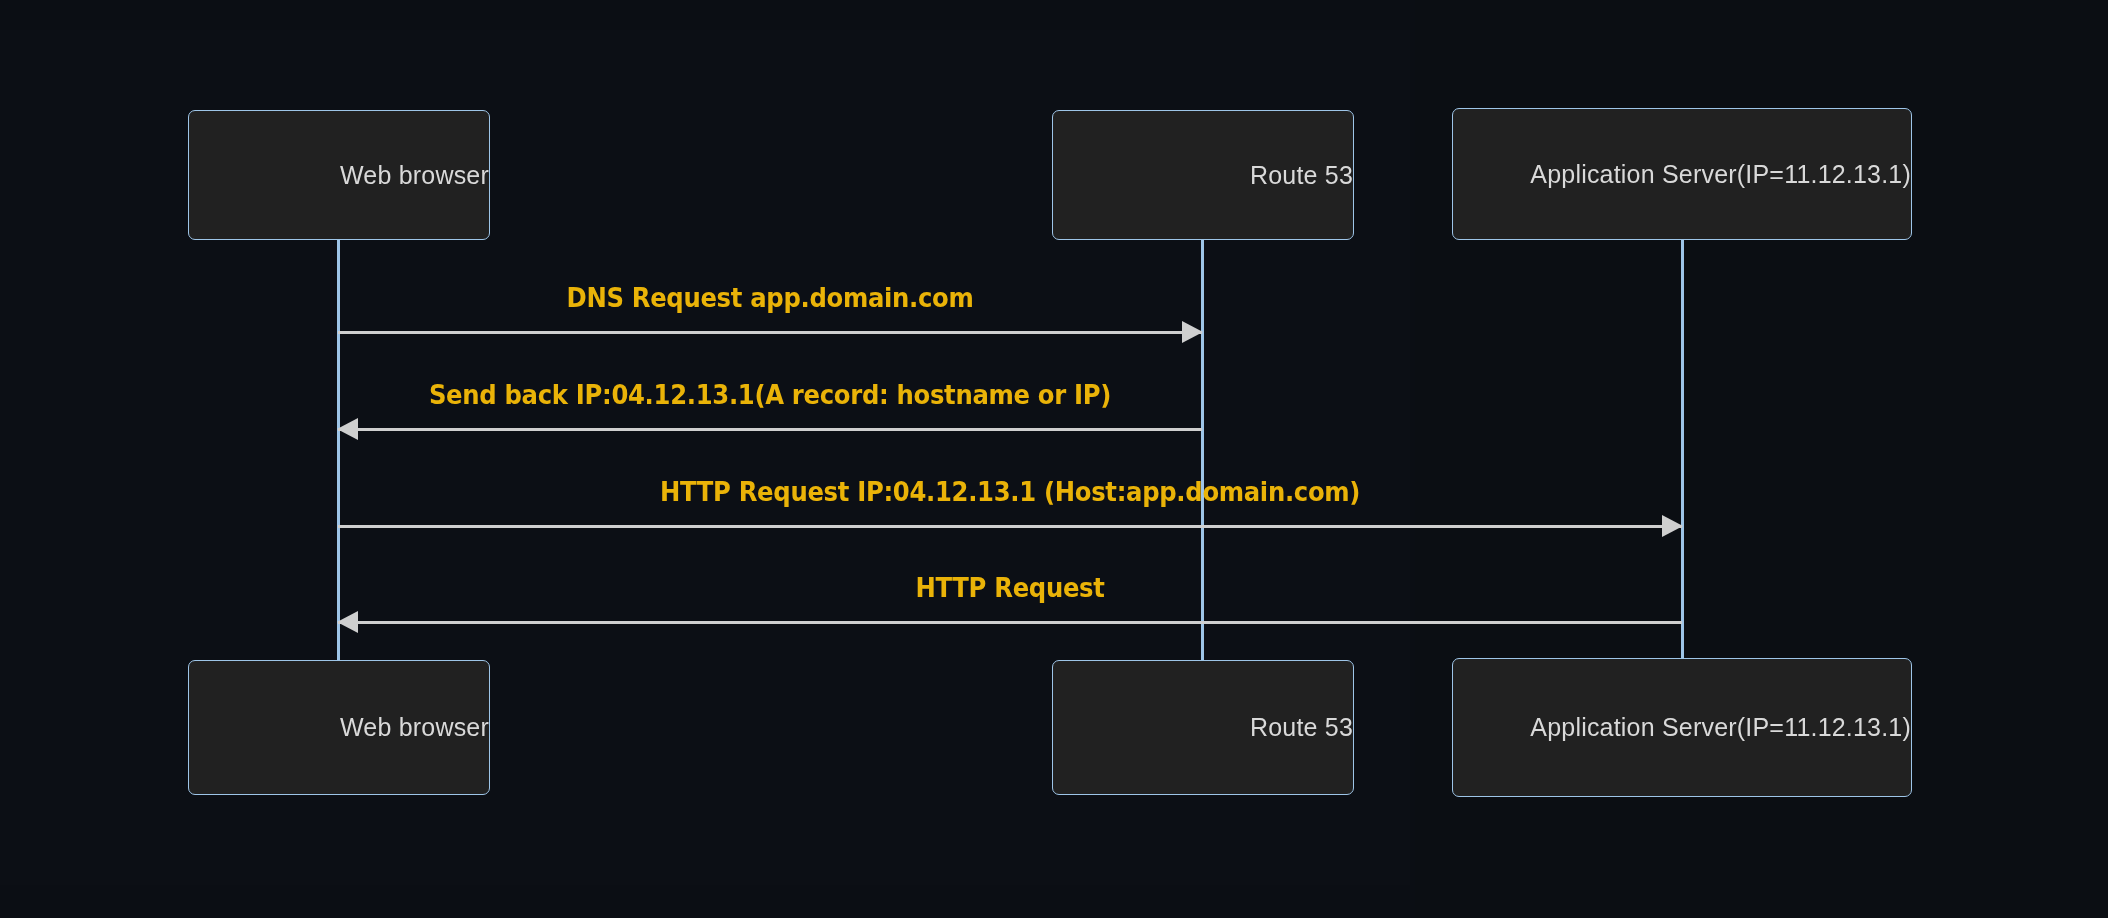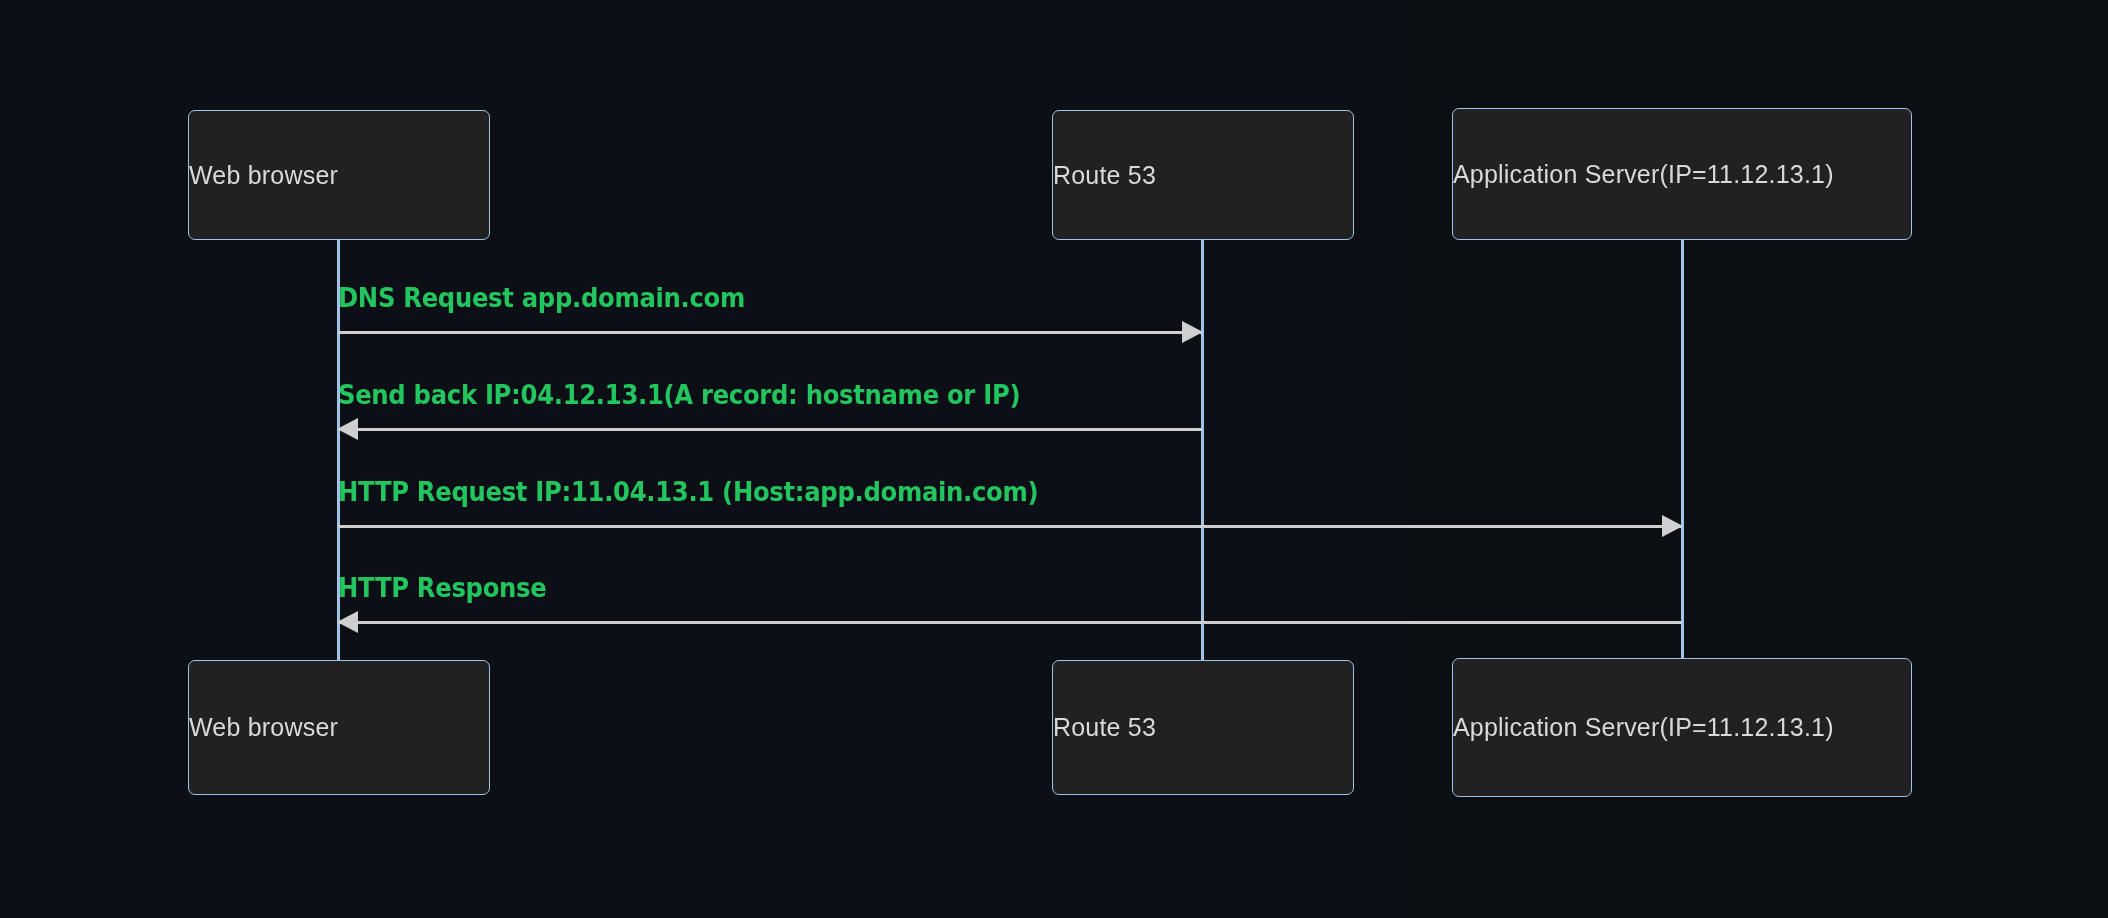--- a/index.html
+++ b/index.html
@@ -39,21 +39,21 @@
 
   
   .participant {
     position: absolute;
     box-sizing: border-box;
     background: #212121;
     border: 1.6px solid #9ec5e8;
     border-radius: 7px;
     display: flex;
     align-items: center;
-    justify-content: flex-start;
+    justify-content: flex-end;
     color: #d9d9d9;
     font-size: 25px;
     font-weight: 400;
     letter-spacing: .2px;
     white-space: nowrap;
     z-index: 5;
   }
 
   
   .lifeline {
@@ -90,21 +90,22 @@
     border-left: 21px solid #cfcfcf;
   }
   .msg-head.left {
     left: -1px;
     border-right: 21px solid #cfcfcf;
   }
   .msg-label {
     position: absolute;
     bottom: 18px;
     width: 100%;
-    color: #22c55e;
+    text-align: center;
+    color: #eab308;
     font-size: 27px;
     font-weight: 700;
     white-space: nowrap;
     font-family: "DejaVu Sans", sans-serif;
     font-stretch: condensed;
     letter-spacing: -0.3px;
   }
 </style>
 </head>
 <body>
@@ -150,22 +151,22 @@
 
   <div class="message" style="left:338px; top:428px; width:864px;">
     <div class="msg-line"></div>
     <div class="msg-head left"></div>
     <div class="msg-label">Send back IP:04.12.13.1(A record: hostname or IP)</div>
   </div>
 
   <div class="message" style="left:338px; top:525px; width:1344px;">
     <div class="msg-line"></div>
     <div class="msg-head right"></div>
-    <div class="msg-label">HTTP Request IP:11.04.13.1 (Host:app.domain.com)</div>
+    <div class="msg-label">HTTP Request IP:04.12.13.1 (Host:app.domain.com)</div>
   </div>
 
   <div class="message" style="left:338px; top:621px; width:1344px;">
     <div class="msg-line"></div>
     <div class="msg-head left"></div>
-    <div class="msg-label">HTTP Response</div>
+    <div class="msg-label">HTTP Request</div>
   </div>
 
 </div>
 
 </body></html>

